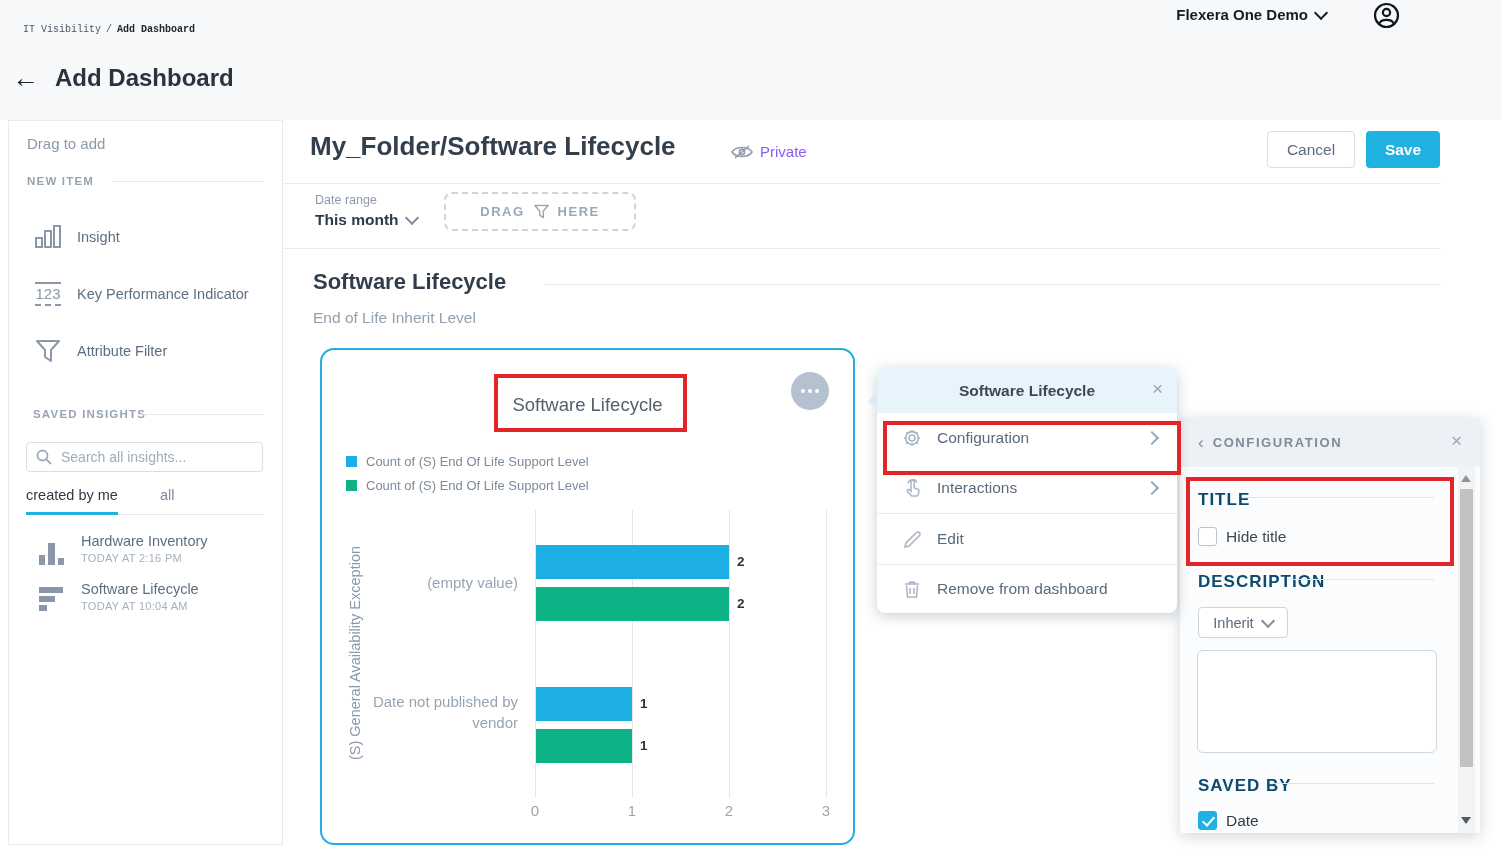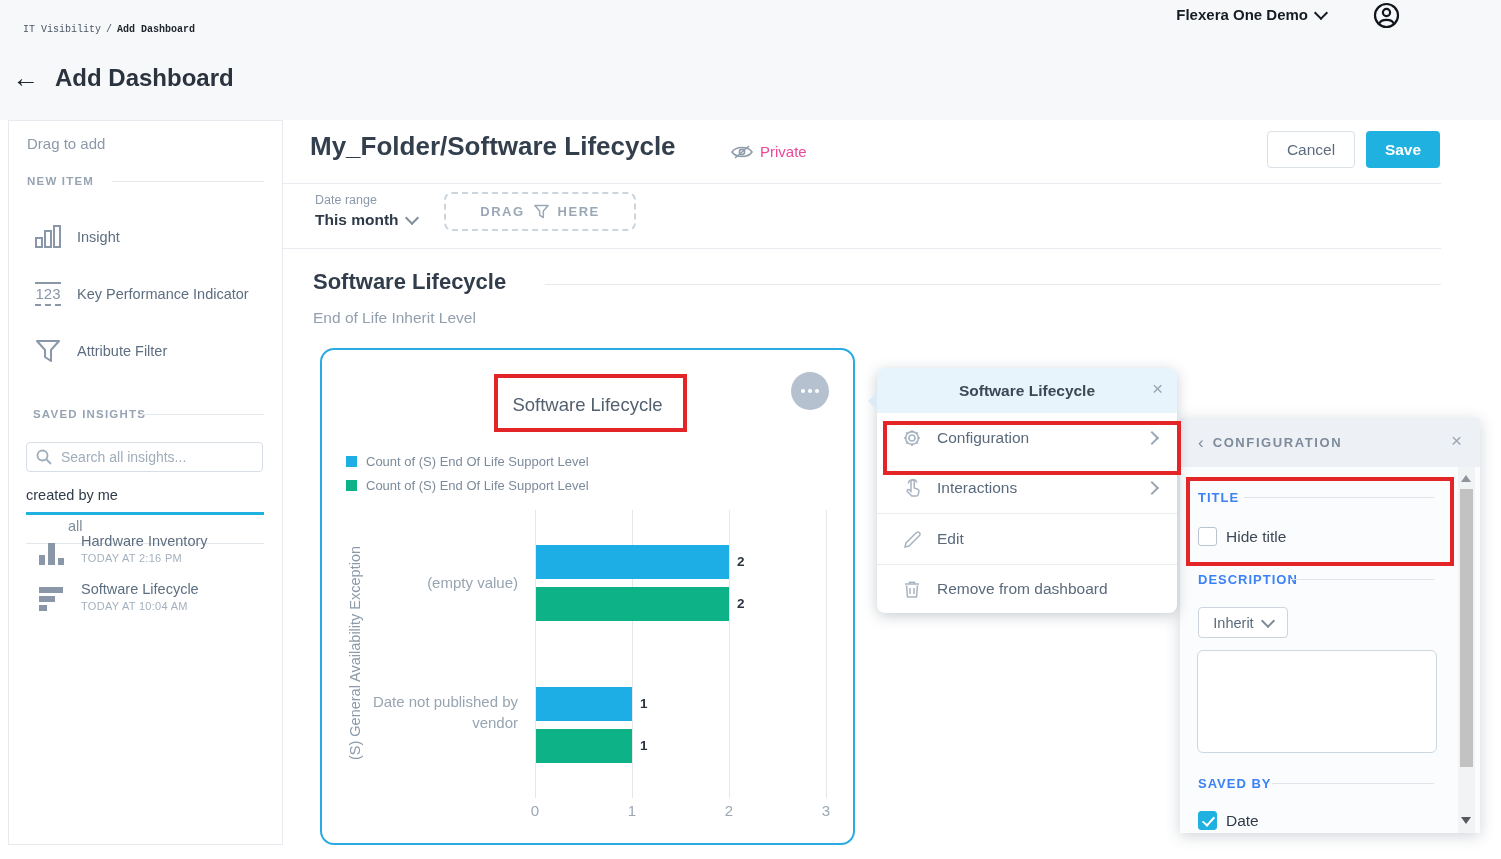--- a/index.html
+++ b/index.html
@@ -32,34 +32,34 @@
   .sb-label{position:absolute;font-size:11.5px;font-weight:bold;letter-spacing:1.2px;color:#98a4b3;}
   .sb-line{position:absolute;height:1px;background:#e2e7ec;}
   .sb-item{position:absolute;left:0;width:275px;height:44px;display:flex;align-items:center;cursor:grab;}
   .sb-item .ic{width:34px;margin-left:22px;color:#b91c1c;display:flex;justify-content:center;}
   .sb-item .lbl{margin-left:12px;font-size:14.5px;color:#5d6e80;}
   .searchbox{position:absolute;left:17px;top:321px;width:237px;height:30px;border:1px solid #d7dee5;border-radius:4px;
              background:#fff;display:flex;align-items:center;box-sizing:border-box;}
   .searchbox input{border:0;outline:0;flex:1;font-size:14px;color:#5d6e80;font-family:"Liberation Sans",sans-serif;background:transparent;}
   .searchbox input::placeholder{color:#9fadbb;}
   .searchbox .ic{margin:0 7px 0 9px;color:#9fadbb;display:flex;}
-  .sb-tabs{position:absolute;left:17px;top:362px;width:238px;border-bottom:1px solid #e2e7ec;display:flex;flex-direction:column;}
+  .sb-tabs{position:absolute;left:17px;top:362px;width:238px;border-bottom:1px solid #e2e7ec;display:flex;}
   .sb-tab{font-size:14.5px;padding:4px 0 9px 0;cursor:pointer;}
   .sb-tab.active{color:#2f3b49;border-bottom:3px solid #1fb1e0;margin-bottom:-1px;}
   .sb-tab.idle{color:#7d8b9b;margin-left:42px;}
   .ins-row{position:absolute;left:0;width:275px;height:46px;cursor:grab;}
   .ins-row .ic{position:absolute;left:30px;top:6px;width:26px;height:26px;}
   .ins-row .t{position:absolute;left:72px;top:0;font-size:14.5px;color:#5d6e80;}
   .ins-row .ts{position:absolute;left:72px;top:19px;font-size:11px;color:#a4b0bd;letter-spacing:.3px;}
   .mini-col{position:absolute;bottom:0;background:#8a97a8;}
   .mini-row{position:absolute;left:0;background:#8a97a8;}
 
   
   .dash-title{left:310px;top:131px;font-size:26px;font-weight:bold;color:#343f4e;}
-  .privacy{left:731px;top:143px;display:flex;align-items:center;gap:7px;color:#ec4899;font-size:15px;}
+  .privacy{left:731px;top:143px;display:flex;align-items:center;gap:7px;color:#8b5cf6;font-size:15px;}
   .btn-cancel{left:1267px;top:131px;width:88px;height:37px;background:#fff;border:1px solid #d9e0e6;border-radius:4px;
               font-size:15.5px;color:#5c6c7e;display:flex;align-items:center;justify-content:center;cursor:pointer;box-sizing:border-box;}
   .btn-save{left:1366px;top:131px;width:74px;height:37px;background:#1fb1e0;border:none;border-radius:4px;
             font-size:15.5px;font-weight:bold;color:#fff;display:flex;align-items:center;justify-content:center;cursor:pointer;}
   .hline{height:1px;background:#e8ecf0;}
   .dr-label{left:315px;top:193px;font-size:12.5px;color:#8c99ab;}
   .dr-value{left:315px;top:211px;font-size:15.5px;font-weight:bold;color:#2e3a48;display:flex;align-items:center;gap:8px;cursor:pointer;}
   .dropzone{left:444px;top:192px;width:192px;height:39px;border:2px dashed #ccd5dd;border-radius:8px;box-sizing:border-box;
             display:flex;align-items:center;justify-content:center;gap:8px;color:#9aa8b6;font-size:13px;font-weight:bold;letter-spacing:1.5px;}
   .sec-title{left:313px;top:269px;font-size:22px;font-weight:bold;color:#323d4c;}
@@ -98,21 +98,21 @@
   .menu-item .mi-lbl{margin-left:14px;font-size:15.5px;color:#5a6a7c;}
   .menu-item .mi-chev{position:absolute;right:20px;}
   .menu-div{position:absolute;left:0;width:100%;height:1px;background:#e9edf0;}
 
   
   .cfg{left:1180px;top:418px;width:300px;height:415px;background:#fbfcfd;box-shadow:0 3px 14px rgba(40,60,80,.22);z-index:15;}
   .cfg-head{position:absolute;left:0;top:0;width:100%;height:49px;background:#edf0f4;display:flex;align-items:center;}
   .cfg-back{margin-left:18px;font-size:17px;color:#7e8b9b;cursor:pointer;}
   .cfg-title{margin-left:9px;font-size:13px;font-weight:bold;letter-spacing:1.6px;color:#7e8b9b;}
   .cfg-close{position:absolute;right:18px;top:12px;font-size:19px;color:#9aa7b5;cursor:pointer;}
-  .cfg-label{position:absolute;left:18px;font-size:13px;font-weight:bold;letter-spacing:1px;color:#3b82f6;}
+  .cfg-label{position:absolute;left:18px;font-size:17px;font-weight:bold;letter-spacing:1px;color:#0c4a6e;}
   .cfg-line{position:absolute;height:1px;background:#dfe5ea;}
   .cbx{position:absolute;width:19px;height:19px;border:1px solid #b9c4cf;border-radius:3px;background:#fff;box-sizing:border-box;cursor:pointer;}
   .cbx.checked{background:#1fb1e0;border-color:#1fb1e0;}
   .cbx.checked::after{content:"";position:absolute;left:6px;top:2px;width:5px;height:10px;
                       border-right:2px solid #fff;border-bottom:2px solid #fff;transform:rotate(42deg);}
   .cbx-lbl{position:absolute;font-size:15.5px;color:#3d4956;}
   .inherit{position:absolute;left:18px;top:189px;width:90px;height:31px;border:1px solid #ccd5dd;border-radius:4px;background:#fff;
            display:flex;align-items:center;justify-content:center;gap:9px;font-size:14.5px;color:#5a6a7c;cursor:pointer;box-sizing:border-box;}
   .cfg-textarea{position:absolute;left:17px;top:232px;width:240px;height:103px;border:1px solid #ccd7df;border-radius:6px;
                 background:#fff;resize:none;outline:none;box-sizing:border-box;font-family:"Liberation Sans",sans-serif;}

